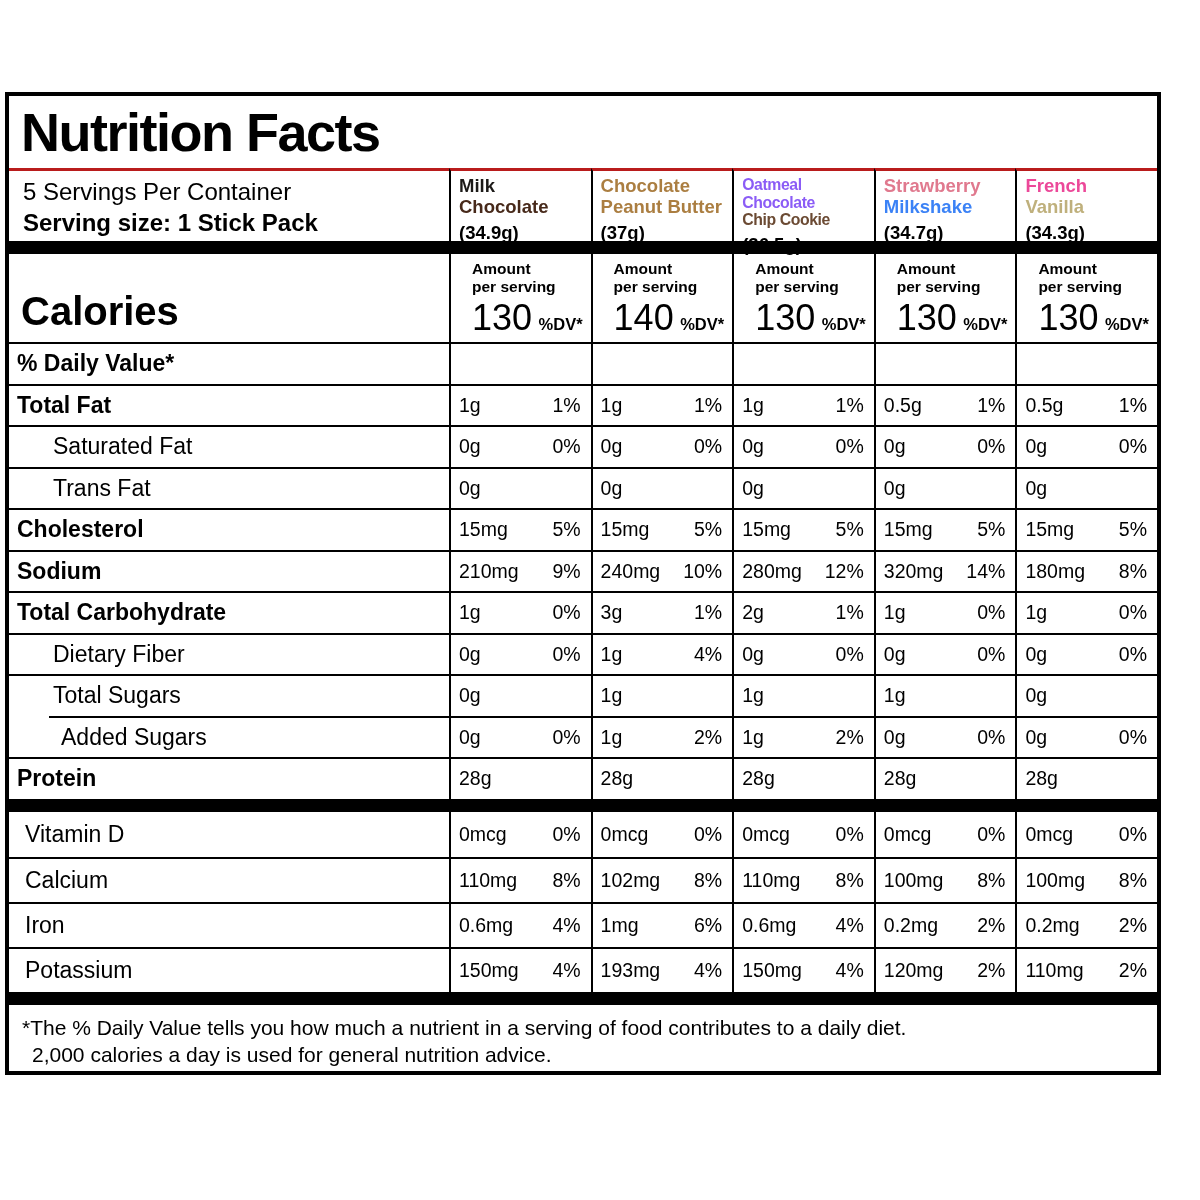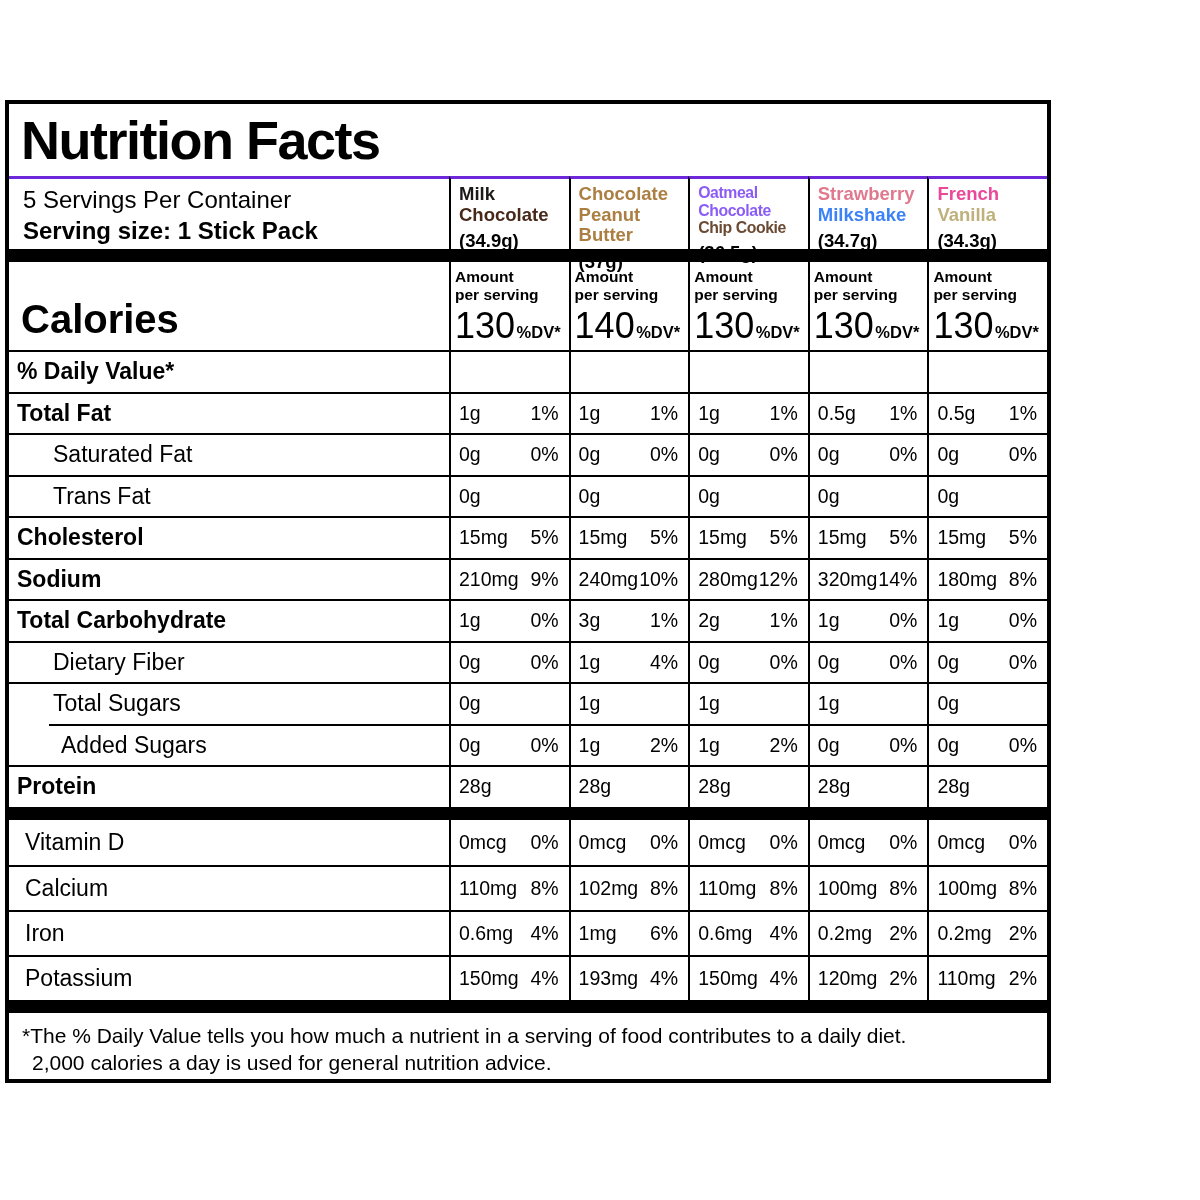--- a/index.html
+++ b/index.html
@@ -1,38 +1,38 @@
 <!DOCTYPE html>
 <html><head>
 <meta charset="utf-8">
 <style>
   html, body { margin:0; padding:0; background:#ffffff; width:1200px; height:1200px;
                font-family:"Liberation Sans", sans-serif; color:#000; }
-  .panel { position:absolute; left:5px; top:100px; width:1046px; background:#fff;
+  .panel { position:absolute; left:5px; top:92px; width:1156px; background:#fff;
            border:4px solid #000; box-sizing:border-box; }
   .title-row { height:72px; display:flex; align-items:center; padding-left:12px; }
   .title { font-size:54px; font-weight:bold; letter-spacing:-1.5px; }
   .row { display:flex; }
   .cell-label { width:440px; flex:0 0 440px; box-sizing:border-box; }
   .cell-val { flex:1 1 0; border-left:2px solid #000; box-sizing:border-box; min-width:0; }
-  .header-row > * { border-top:3px solid #6d28d9; }
+  .header-row > * { border-top:3px solid #b91c1c; }
   .header-row { height:73px; }
   .serv { padding:7px 0 0 14px; font-size:24px; }
   .serv1 { margin-bottom:3px; }
   .serv2 { font-weight:bold; }
   .flavor-cell { padding:5px 4px 4px 8px; font-weight:bold; line-height:1.12; }
   .flavor-name { font-size:18.5px; }
   .flavor-name.small { font-size:15.8px; letter-spacing:-0.4px; }
   .flavor-weight { font-size:18.5px; margin-top:6px; color:#000; }
   .bar { height:13px; background:#000; }
   .calories-row { height:88px; }
   .cal-label { font-size:40px; font-weight:bold; padding:0 0 8px 12px;
                display:flex; align-items:flex-end;margin-top:28px; }
   .cal-cell { display:flex; flex-direction:column; justify-content:space-between;
-              padding:6px 8px 8px 4px; }
+              padding:6px 8px 8px 21px; }
   .aps { font-weight:bold; font-size:15.5px; line-height:1.15; }
   .calrow2 { display:flex; justify-content:space-between; align-items:flex-end; }
   .bignum { font-size:36px; font-weight:normal; line-height:0.85; }
   .dvstar { font-size:16.5px; font-weight:bold; }
   .nrow > * { border-top:2px solid #000; height:41.5px; }
   .vrow > * { border-top:2px solid #000; height:45px; }
   .vrow.no-bt > * { border-top:none; }
   .nlabel { display:flex; align-items:center; font-size:23px; padding-left:8px; }
   .nlabel.bold { font-weight:bold; }
   .nlabel.indent1 { padding-left:44px; }

